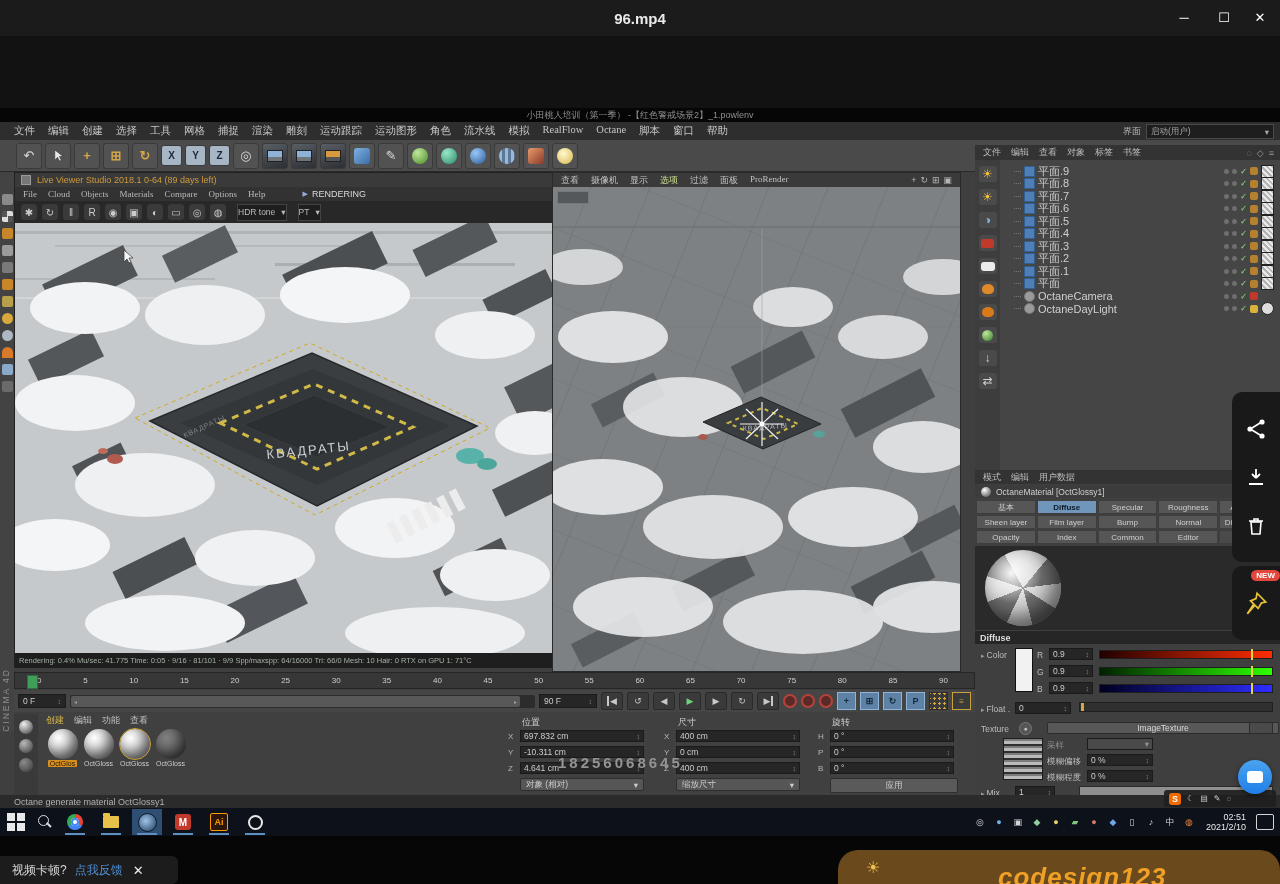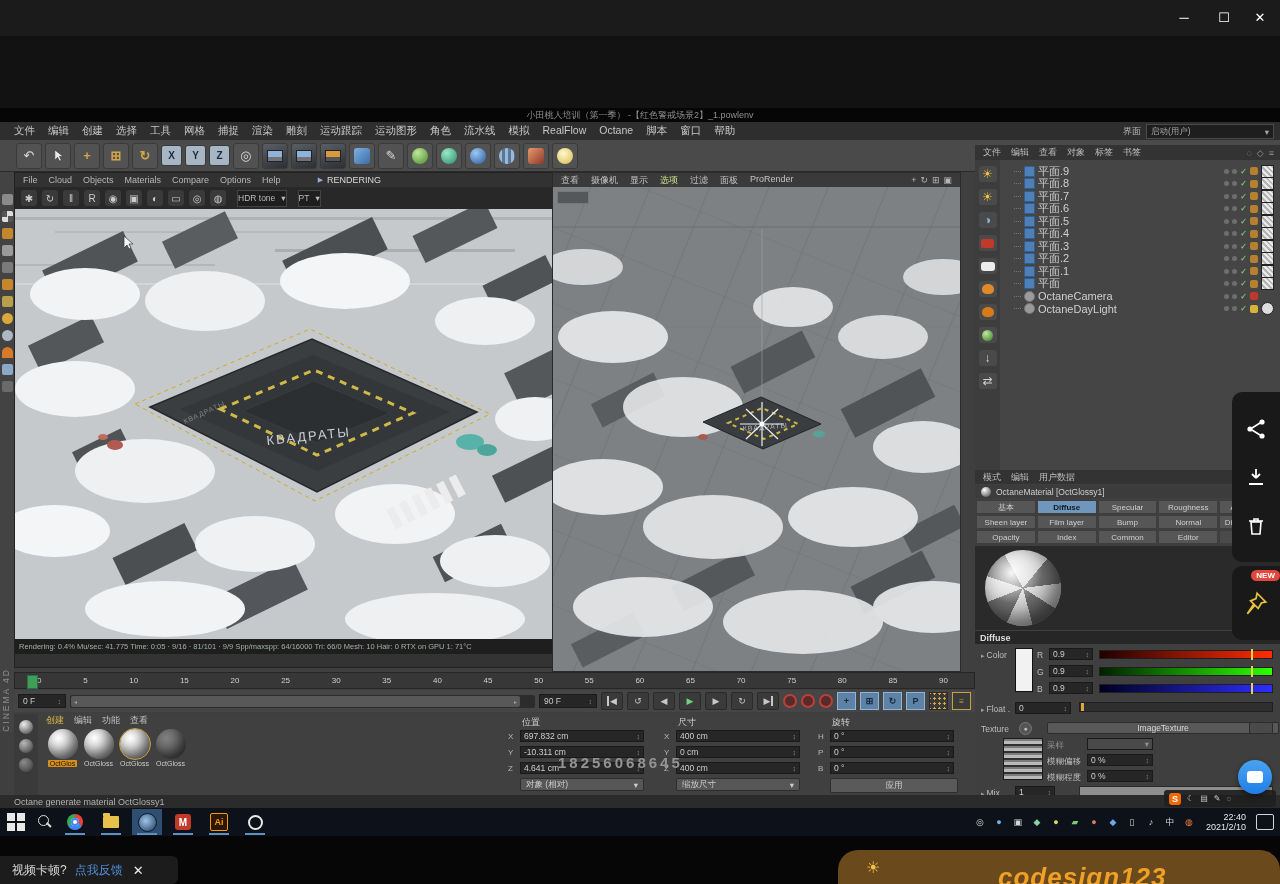--- a/index.html
+++ b/index.html
@@ -7,21 +7,21 @@
   
   #tbar-bg{position:absolute;left:0;top:0;width:1280px;height:36px;background:#1b1b1b;}
   #lbox{position:absolute;left:0;top:36px;width:1280px;height:72px;background:#121212;}
   #ptitle{position:absolute;left:0;right:0;top:10px;text-align:center;color:#eaeaea;font-size:15px;font-weight:bold;}
   .winbtn{position:absolute;top:6px;width:28px;height:22px;color:#fff;font-size:13px;display:flex;align-items:center;justify-content:center;cursor:default;}
   #win-min{left:1170px}#win-max{left:1210px}#win-close{left:1246px}
   
   #c4d{position:absolute;left:0;top:108px;width:1280px;height:700px;background:#3f3f3f;font-size:10px;color:#c6c6c6;}
   #doc-title{position:absolute;left:0;top:0;width:1280px;height:14px;background:#060606;color:#8f8f8f;font-size:9px;text-align:center;line-height:14px;white-space:nowrap;}
   #menubar{position:absolute;left:0;top:14px;width:1280px;height:18px;background:#2e2e2e;display:flex;align-items:center;padding-left:14px;box-sizing:border-box;}
-  .menu-items{display:flex;gap:13px;white-space:nowrap;}
+  .menu-items{display:flex;gap:13px;white-space:nowrap;font-family:Liberation Serif, serif;}
   .mi{font-size:10.5px;color:#c6c6c6;}
   #iface{position:absolute;right:6px;top:2px;display:flex;align-items:center;gap:5px;}
   #iface-label{font-size:9px;color:#b5b5b5;}
   #iface-dd{width:118px;height:13px;background:#1e1e1e;border:1px solid #4a4a4a;color:#a8a8a8;font-size:8.5px;display:flex;align-items:center;justify-content:space-between;padding:0 4px;}
   #toolbar{position:absolute;left:0;top:32px;width:1280px;height:32px;background:#4a4a4a;border-bottom:1px solid #2a2a2a;display:flex;align-items:center;gap:3px;padding-left:16px;box-sizing:border-box;}
   .tt{width:24px;height:24px;background:#525252;border:1px solid #3a3a3a;border-radius:3px;display:flex;align-items:center;justify-content:center;font-size:13px;color:#d8d8d8;}
   .tt.gold{color:#d2a54a;font-weight:bold;}
   .tt.axis{width:19px;height:19px;background:#a7b6c4;color:#1c2b3a;font-weight:bold;font-size:10px;}
   .tt.render{background:linear-gradient(160deg,#5a5f66,#2c2f34);}
   .tt .pic{width:14px;height:10px;background:linear-gradient(180deg,#8fb3d6 55%,#70757c 55%);border:1px solid #222;}
@@ -189,20 +189,21 @@
   #banner .sun{position:absolute;left:28px;top:8px;color:#f2c14b;font-size:16px;}
   #banner .txt{position:absolute;left:160px;top:12px;color:#f0a125;font-size:26px;font-weight:bold;letter-spacing:1px;font-style:italic;}
 </style>
 </head>
 <body>
 
 <div id="screen">
 
   <div id="tbar-bg"></div>
   <div id="lbox"></div>
+  <div id="ptitle">96.mp4</div>
   <div class="winbtn" id="win-min">─</div>
   <div class="winbtn" id="win-max">☐</div>
   <div class="winbtn" id="win-close">✕</div>
 
   <div id="c4d">
 
     <div id="doc-title">小田桃人培训（第一季） -【红色警戒场景2】_1.powlenv</div>
 
     <div id="menubar">
       <div class="menu-items">
@@ -293,20 +294,24 @@
       <i class="lci" style="background:#b8a04a"></i>
       <i class="lci" style="background:#d8a93a;border-radius:50%"></i>
       <i class="lci" style="background:#aeb8c4;border-radius:50%"></i>
       <i class="lci" style="background:#d87a2a;border-radius:50% 50% 0 0"></i>
       <i class="lci" style="background:#8aa8c8"></i>
       <i class="lci" style="background:#6a6a6a"></i>
     </div>
     <div id="brand-vert">CINEMA 4D</div>
 
     <div id="lv">
+      <div id="lv-title">
+        <span class="wic"></span>
+        <span class="t">Live Viewer Studio 2018.1 0-64 (89 days left)</span>
+      </div>
       <div id="lv-menu">
         <div class="menu-items" style="gap:11px">
 
         <span class="mi">File</span>
             <span class="mi">Cloud</span>
             <span class="mi">Objects</span>
             <span class="mi">Materials</span>
             <span class="mi">Compare</span>
             <span class="mi">Options</span>
             <span class="mi">Help</span>
@@ -976,21 +981,21 @@
       <i class="ti" style="color:#e8d06a">●</i>
       <i class="ti" style="color:#7dc87d">▰</i>
       <i class="ti" style="color:#d87a6a">●</i>
       <i class="ti" style="color:#6fa8e8">◆</i>
       <i class="ti">▯</i>
       <i class="ti">♪</i>
       <i class="ti">中</i>
       <i class="ti" style="color:#f5863a">◍</i>
     </span>
     <div id="clock">
-      <div>22:40</div>
+      <div>02:51</div>
       <div>2021/2/10</div>
     </div>
     <span id="notif"></span>
   </div>
 
   <div id="sogou">
     <span class="sg">S</span>
     <span class="sgi">☾</span>
     <span class="sgi">▤</span>
     <span class="sgi">✎</span>

